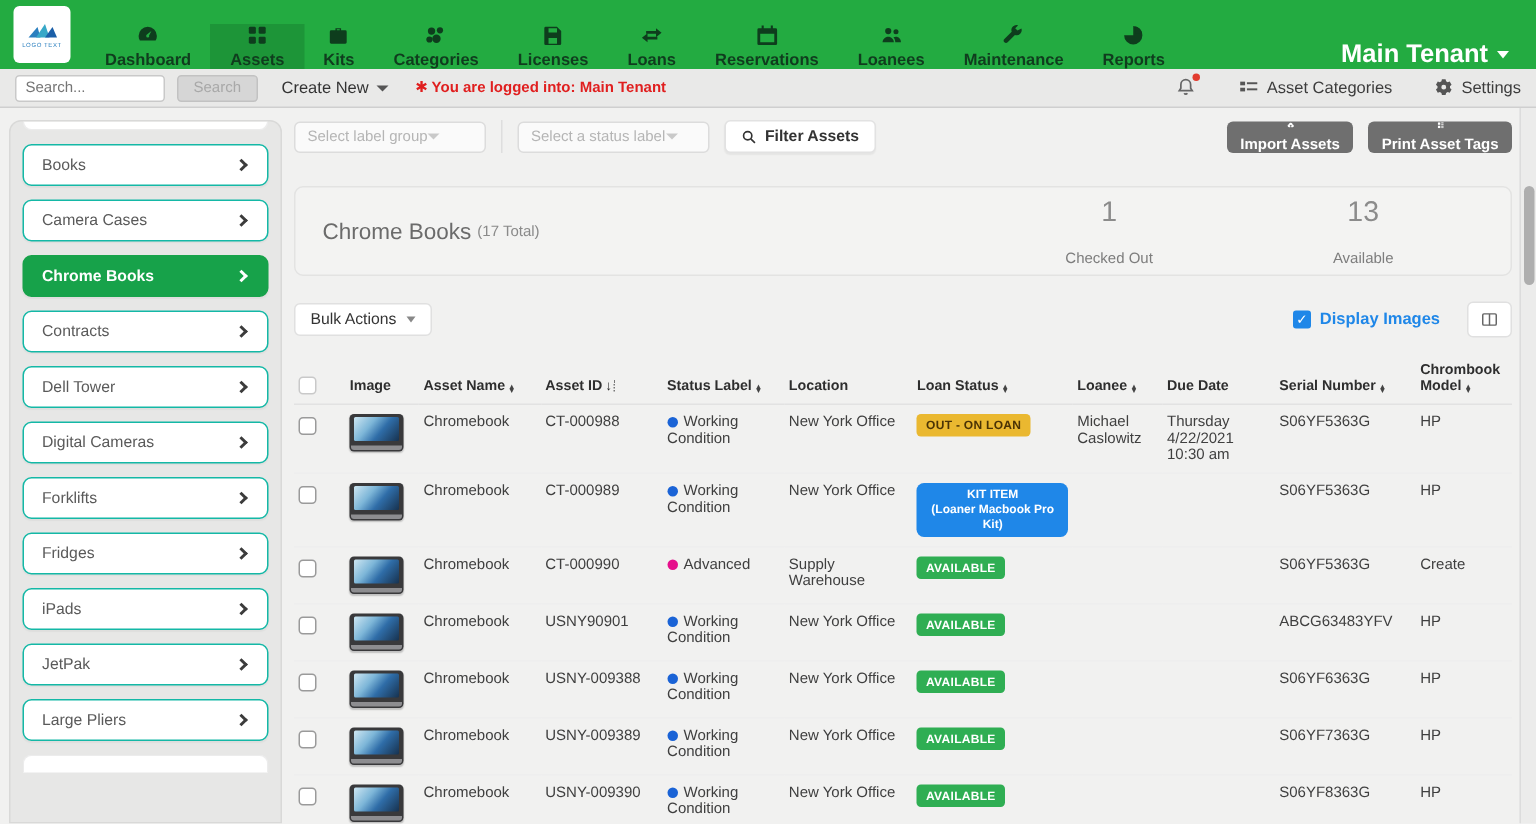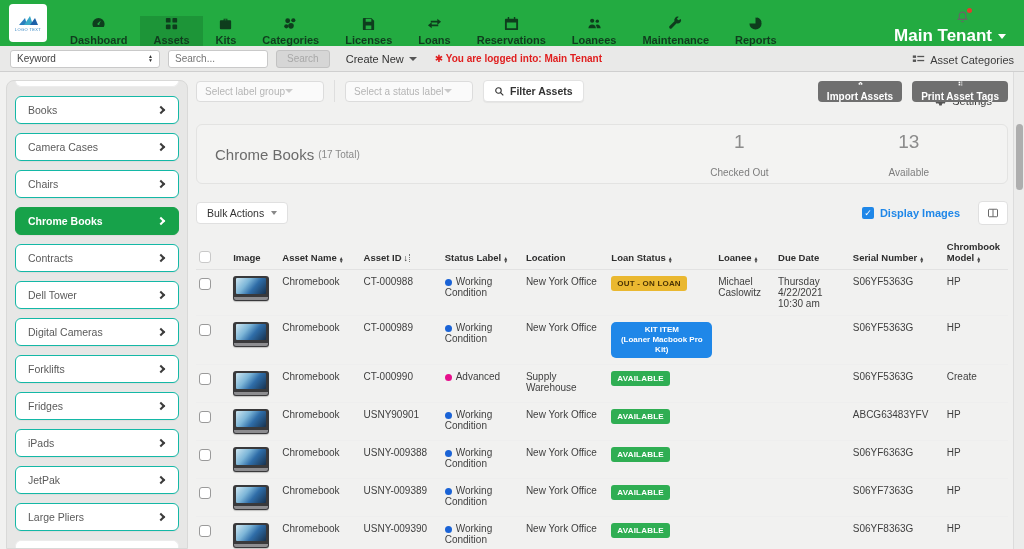--- a/index.html
+++ b/index.html
@@ -22,21 +22,21 @@
 
   
   .toolbar { position:absolute; top:46px; left:0; right:0; height:26px; background:#e9e9e8; border-bottom:1px solid #cfcfcf; display:flex; align-items:center; padding:0 10px; gap:8px; }
   .kw-select { width:150px; height:18px; background:#fff; border:1px solid #c9c9c9; border-radius:3px; display:flex; align-items:center; justify-content:space-between; padding:0 6px; font-size:10px; color:#444; cursor:pointer; }
   .updown { display:inline-flex; flex-direction:column; line-height:.62; font-size:5px; color:#333; }
   .search-input { width:100px; height:18px; background:#fff; border:1px solid #c9c9c9; border-radius:3px; font-size:10px; color:#999; padding:0 6px; font-family:inherit; }
   .search-btn { height:18px; background:#d6d6d6; border:1px solid #c2c2c2; border-radius:3px; font-size:10px; color:#a8a8a8; padding:0 10px; cursor:pointer; }
   .create-new { display:flex; align-items:center; gap:5px; font-size:11px; color:#333; margin-left:8px; cursor:pointer; }
   .caret-down-d { width:0; height:0; border-left:4px solid transparent; border-right:4px solid transparent; border-top:4px solid #555; display:inline-block; }
   .login-msg { font-size:10px; font-weight:700; color:#e01f1f; margin-left:10px; }
-  .tb-right { margin-left:auto; display:flex; align-items:center; gap:28px;flex-direction:column; }
+  .tb-right { margin-left:auto; display:flex; align-items:center; gap:28px; }
   .bell-wrap { position:relative; width:14px; height:15px; cursor:pointer; }
   .bell-wrap svg { width:13px; height:14px; fill:none; stroke:#666; stroke-width:1.4; }
   .bell-dot { position:absolute; top:-2px; right:-2px; width:5px; height:5px; border-radius:50%; background:#e23b2e; }
   .tb-link { display:flex; align-items:center; gap:5px; font-size:11px; color:#3c3c3c; cursor:pointer; }
   .tb-link svg { width:13px; height:13px; fill:#555; }
 
   
   .sidebar { position:absolute; top:80px; left:6px; width:182px; bottom:0; background:#e7e7e6; border:1px solid #d9d9d8; border-radius:8px 8px 0 0; padding:0 8px; overflow:hidden; }
   .side-item { background:#fff; border:1px solid #14b8a6; border-radius:6px; height:28px; margin-top:9px; display:flex; align-items:center; justify-content:space-between; padding:0 12px; cursor:pointer; box-shadow:0 1px 1px rgba(0,0,0,.04); }
   .side-item .slabel { font-size:10.5px; color:#5a5a5a; }
@@ -186,27 +186,20 @@
         <span class="nav-label">Reports</span>
       </div>
     </div>
     <div class="tenant">
       <span>Main Tenant</span>
       <span class="caret-down-w"></span>
     </div>
   </div>
 
   <div class="toolbar">
-    <div class="kw-select">
-      <span>Keyword</span>
-      <span class="updown">
-          <span>▲</span>
-          <span>▼</span>
-        </span>
-    </div>
     <input class="search-input" placeholder="Search..." style="">
     <button class="search-btn">Search</button>
     <div class="create-new">
       <span>Create New</span>
       <span class="caret-down-d"></span>
     </div>
     <div class="login-msg">✱ You are logged into: Main Tenant</div>
     <div class="tb-right">
       <div class="bell-wrap">
         <svg viewBox="0 0 16 16">
@@ -234,24 +227,20 @@
   </div>
 
   <div class="sidebar">
     <div class="side-sliver-top"></div>
     <div class="side-item">
         <span class="slabel">Books</span>
         <span class="chev"></span>
       </div>
     <div class="side-item">
         <span class="slabel">Camera Cases</span>
-        <span class="chev"></span>
-      </div>
-    <div class="side-item">
-        <span class="slabel">Chairs</span>
         <span class="chev"></span>
       </div>
     <div class="side-item active">
         <span class="slabel">Chrome Books</span>
         <span class="chev"></span>
       </div>
     <div class="side-item">
         <span class="slabel">Contracts</span>
         <span class="chev"></span>
       </div>

